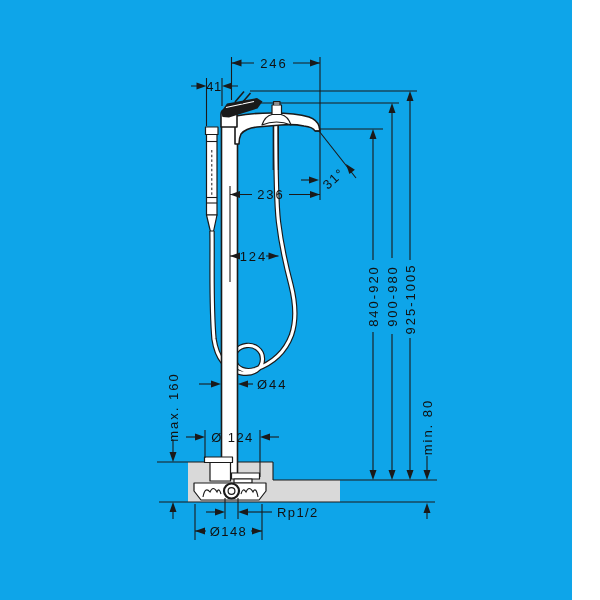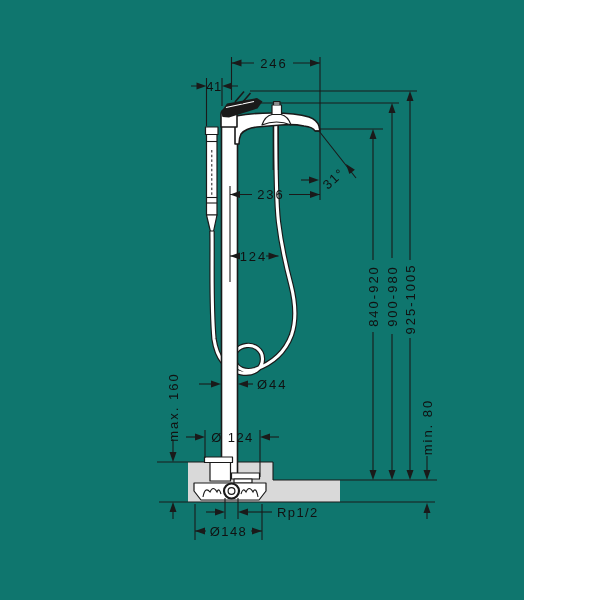--- a/index.html
+++ b/index.html
@@ -1,16 +1,16 @@
 <!DOCTYPE html>
 <html><head>
 <meta charset="utf-8">
 <style>
   html,body{margin:0;padding:0;background:#fff;}
-  .canvas{width:524px;height:600px;background:#0f766e;position:relative;overflow:hidden;text-decoration:underline;}
+  .canvas{width:572px;height:600px;background:#0ea5e9;position:relative;overflow:hidden;text-decoration:underline;}
   svg{display:block;}
   .ln{stroke:#1a1a1a;stroke-width:1.1;fill:none;stroke-linecap:butt;}
   .ln2{stroke:#1a1a1a;stroke-width:1.6;fill:none;}
   .shape{fill:#ffffff;stroke:#1a1a1a;stroke-width:1.6;stroke-linejoin:round;}
   .shape-thin{fill:#ffffff;stroke:#1a1a1a;stroke-width:1.2;stroke-linejoin:round;}
   .arrow{fill:#1a1a1a;stroke:none;}
   .dark{fill:#1a1a1a;stroke:none;}
   .dim{font-family:"Liberation Sans",sans-serif;font-size:13px;letter-spacing:2px;fill:#111;}
   .dim.tight{letter-spacing:0.6px;}
   .dim.mid{letter-spacing:1.4px;}

